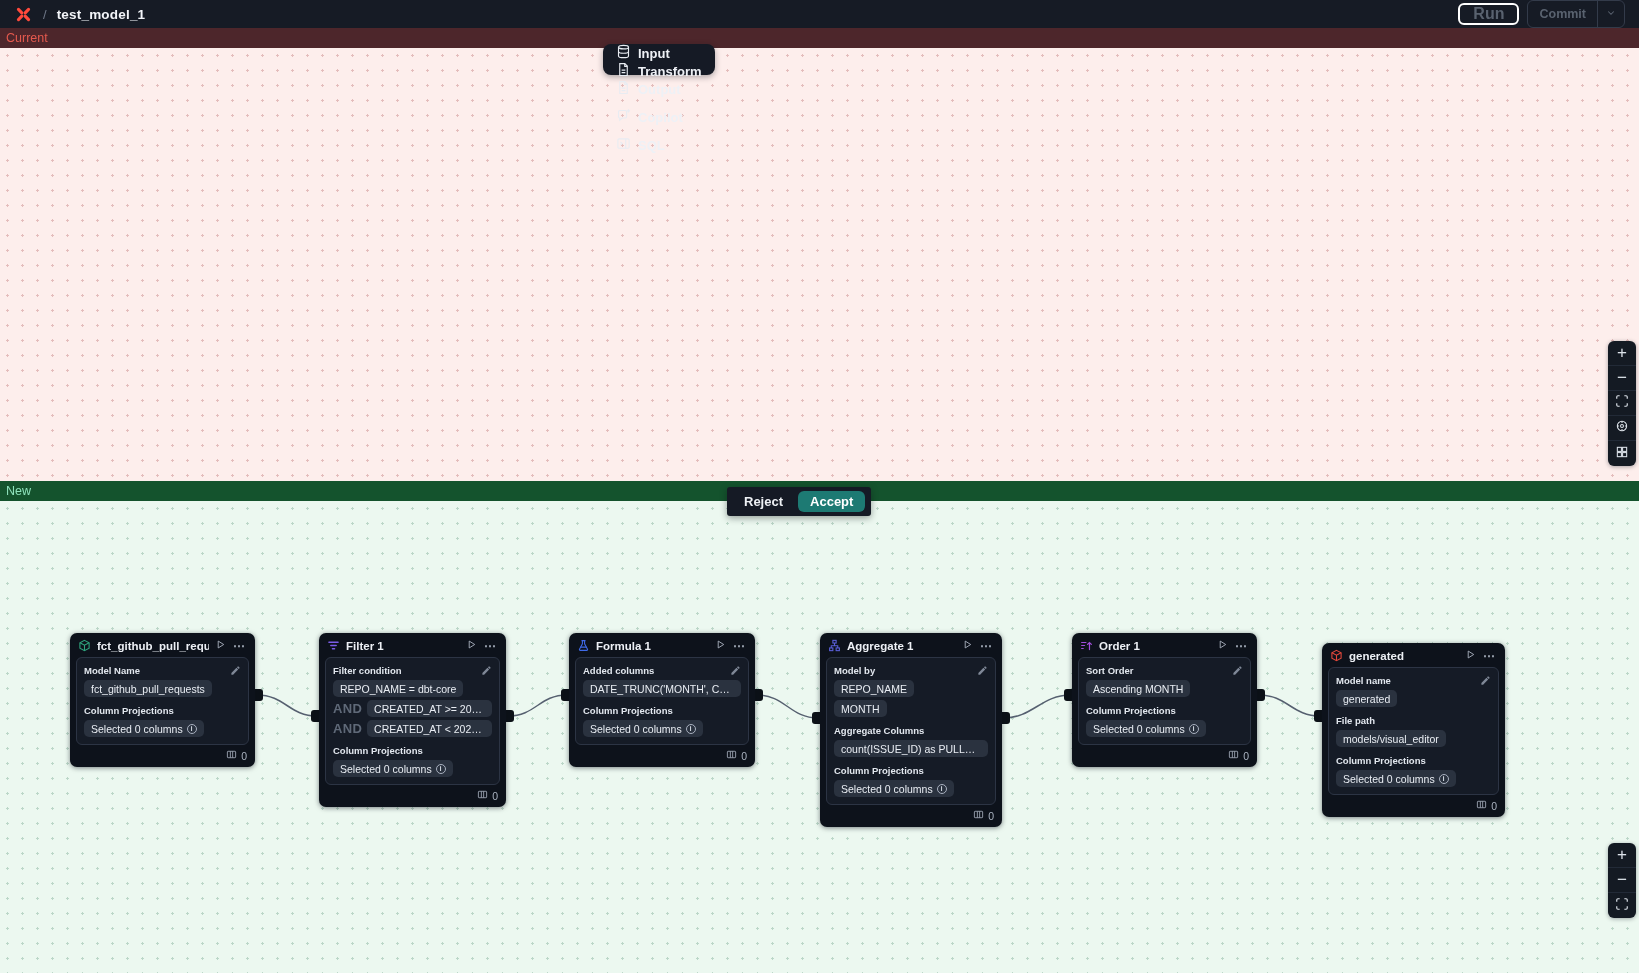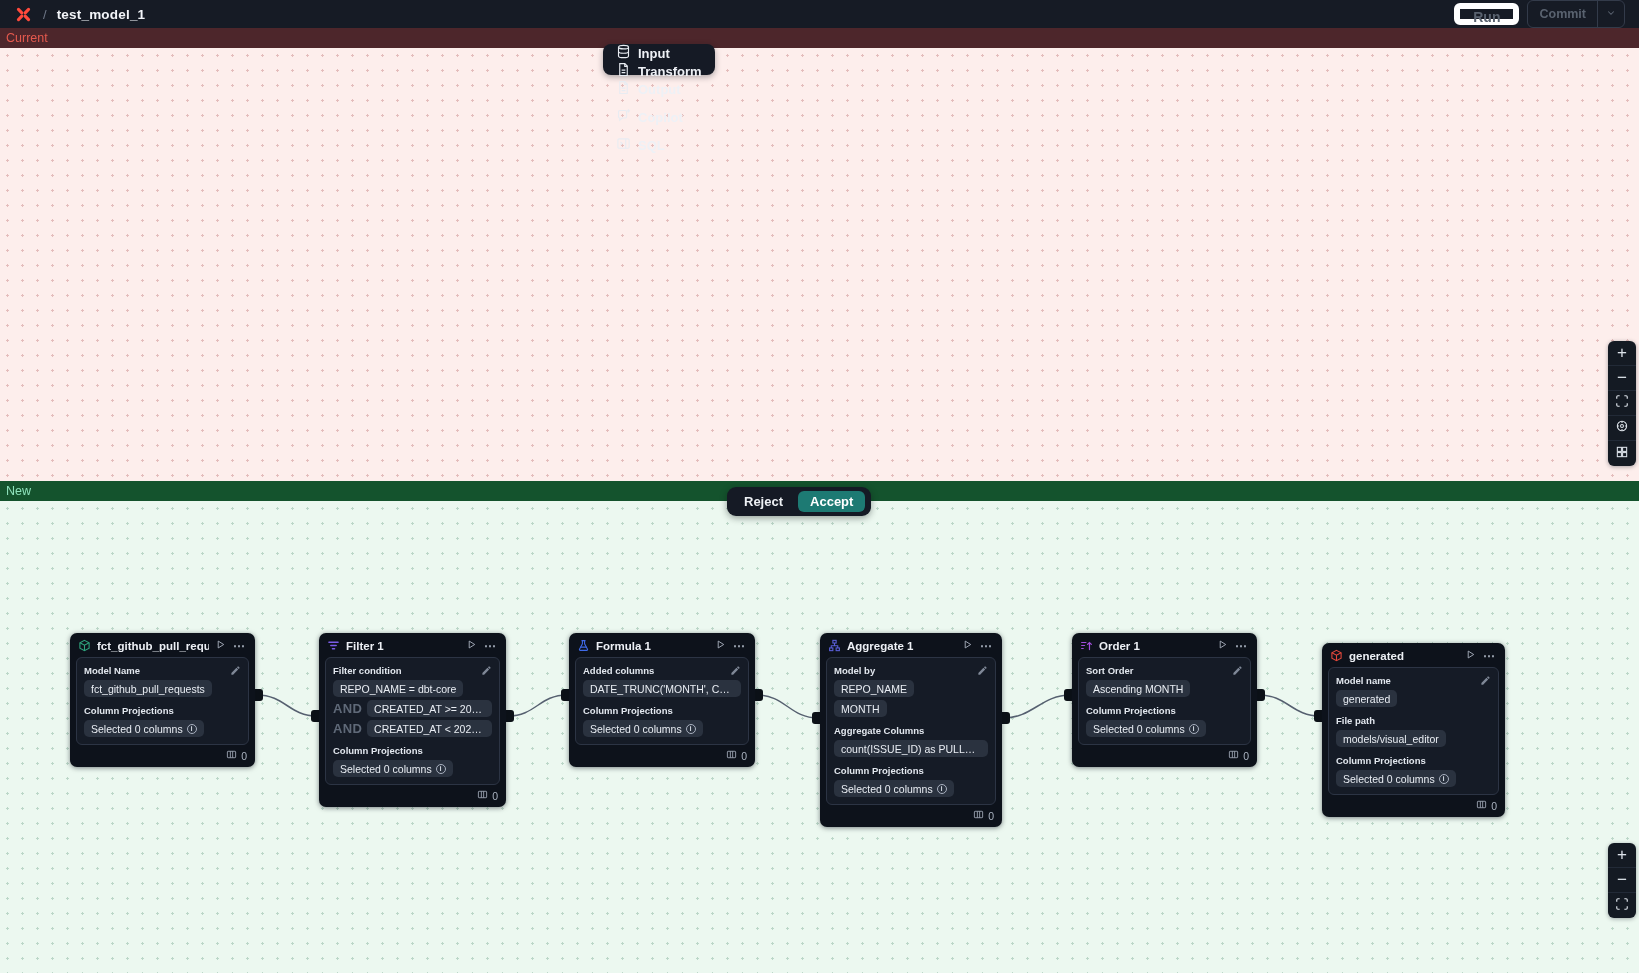--- a/index.html
+++ b/index.html
@@ -8,22 +8,22 @@
               font-family:"Liberation Sans", sans-serif; }
   .app { position:relative; width:1639px; height:973px; overflow:hidden; }
 
   
   .topbar { height:28px; background:#161b25; display:flex; align-items:center;
             gap:10px; padding:0 14px; position:relative; z-index:10; }
   .logo { width:19px; height:19px; display:grid; place-items:center; cursor:pointer; }
   .crumb-sep { color:#6f7889; font-size:13px; }
   .page-title { color:#f3f5f9; font-size:13.5px; font-weight:700; letter-spacing:.2px; }
   .topbar-right { margin-left:auto; display:flex; gap:8px; align-items:center; }
-  .btn-outline { background:transparent; border:6px solid #ffffff; color:#59626f;
-                 font-family:inherit; font-weight:600; font-size:14px;
+  .btn-outline { background:transparent; border:2px solid #ffffff; color:#59626f;
+                 font-family:inherit; font-weight:600; font-size:16px;
                  border-radius:6px; height:22px; padding:0 13px; cursor:default; }
   .split-btn { display:flex; border:1px solid #333b4a; border-radius:6px; height:28px; overflow:hidden; }
   .split-btn button { background:transparent; border:none; color:#59626f; font-family:inherit;
                       font-weight:600; font-size:12.5px; padding:0 11px; cursor:default;
                       display:flex; align-items:center; }
   .split-btn .seg-caret { border-left:1px solid #333b4a; padding:0 8px; }
 
   
   .band { height:20px; font-size:12.5px; line-height:20px; padding-left:6px; position:relative; z-index:6; }
   .band-current { background:#4d262b; color:#e4594e; }
@@ -42,21 +42,21 @@
   .toolbar { position:absolute; left:603px; top:-4px; height:31px; background:#151a25;
              border-radius:8px; display:flex; align-items:stretch; z-index:8;
              box-shadow:0 2px 6px rgba(15,20,30,.35); color:#eef1f6;flex-direction:column; }
   .tool-item { display:flex; align-items:center; gap:7px; padding:0 13px; font-size:13px;
                font-weight:600; cursor:pointer; background:none; border:none; color:#eef1f6;
                font-family:inherit; }
   .tool-sep { width:1px; background:#2b3342; margin:5px 0; }
   .tool-item svg { width:15px; height:15px; stroke:#e8ecf2; }
 
   
-  .diff-actions { position:absolute; left:727px; top:-14px; background:#151a25; border-radius:9px;
+  .diff-actions { position:absolute; left:727px; top:-14px; background:#151a25; border-radius:3px;
                   padding:4px 6px; display:flex; align-items:center; gap:4px; z-index:9;
                   box-shadow:0 2px 7px rgba(10,20,18,.4); }
   .btn-reject { background:none; border:none; color:#eef1f5; font-family:inherit; font-size:13px;
                 font-weight:600; padding:3px 11px; cursor:pointer; }
   .btn-accept { background:#1d7a73; border:none; color:#ffffff; font-family:inherit; font-size:13px;
                 font-weight:700; padding:3px 12px; border-radius:6px; cursor:pointer; }
 
   
   .controls { position:absolute; right:3px; width:28px; background:#141a23; border-radius:6px;
               display:flex; flex-direction:column; align-items:stretch; z-index:8;

